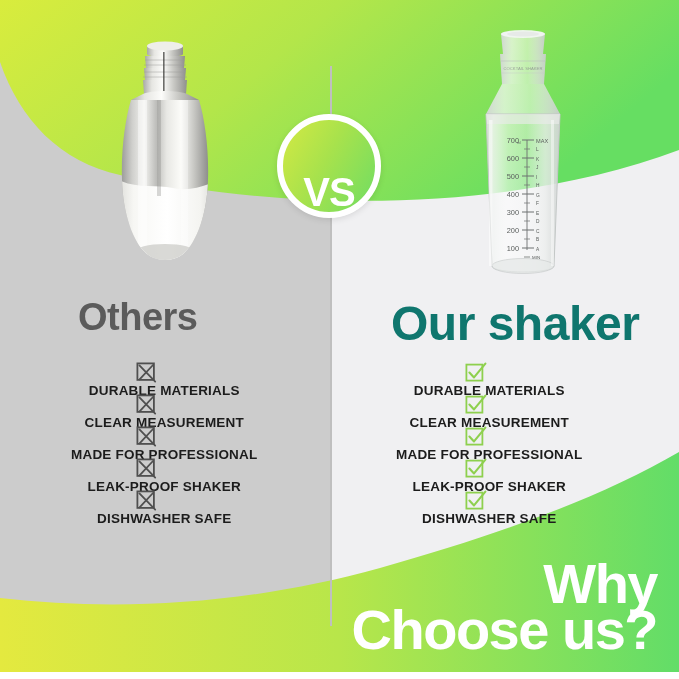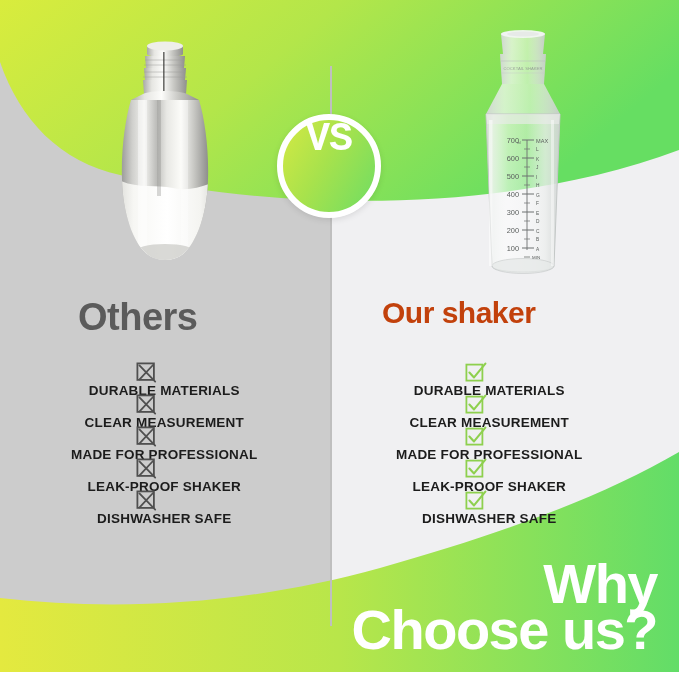--- a/index.html
+++ b/index.html
@@ -52,24 +52,24 @@
     white-space: nowrap;
     margin-left: 6px;
   }
   .heading-others {
     left: 72px;
     top: 296px;
     font-size: 38px;
     color: #5b5b5b;
   }
   .heading-ours {
-    left: 376px;
+    left: 385px;
     top: 296px;
-    font-size: 30px;
-    color: #c2410c;
+    font-size: 48px;
+    color: #0f766e;
   }
 
   
   .feature-list {
     position: absolute;
     z-index: 7;
   }
   .list-left  { left: 36px;  top: 362px; }
   .list-right { left: 368px; top: 362px; }
 
@@ -101,24 +101,23 @@
     left: 277px;
     top: 114px;
     width: 104px;
     height: 104px;
     border-radius: 50%;
     background: linear-gradient(120deg, #d4e943 0%, #a8e24c 45%, #6fdd63 100%);
     border: 6px solid #ffffff;
     box-sizing: border-box;
     z-index: 9;
     display: flex;
-    align-items: flex-start;
+    align-items: flex-end;
     justify-content: center;
     box-shadow: 0 2px 6px rgba(0,0,0,0.10);
-    font-family: Liberation Mono, monospace;
   }
   .vs-text {
     color: #ffffff;
     font-size: 40px;
     font-weight: bold;
     letter-spacing: -1px;
     line-height: 1;
   }
 
   

